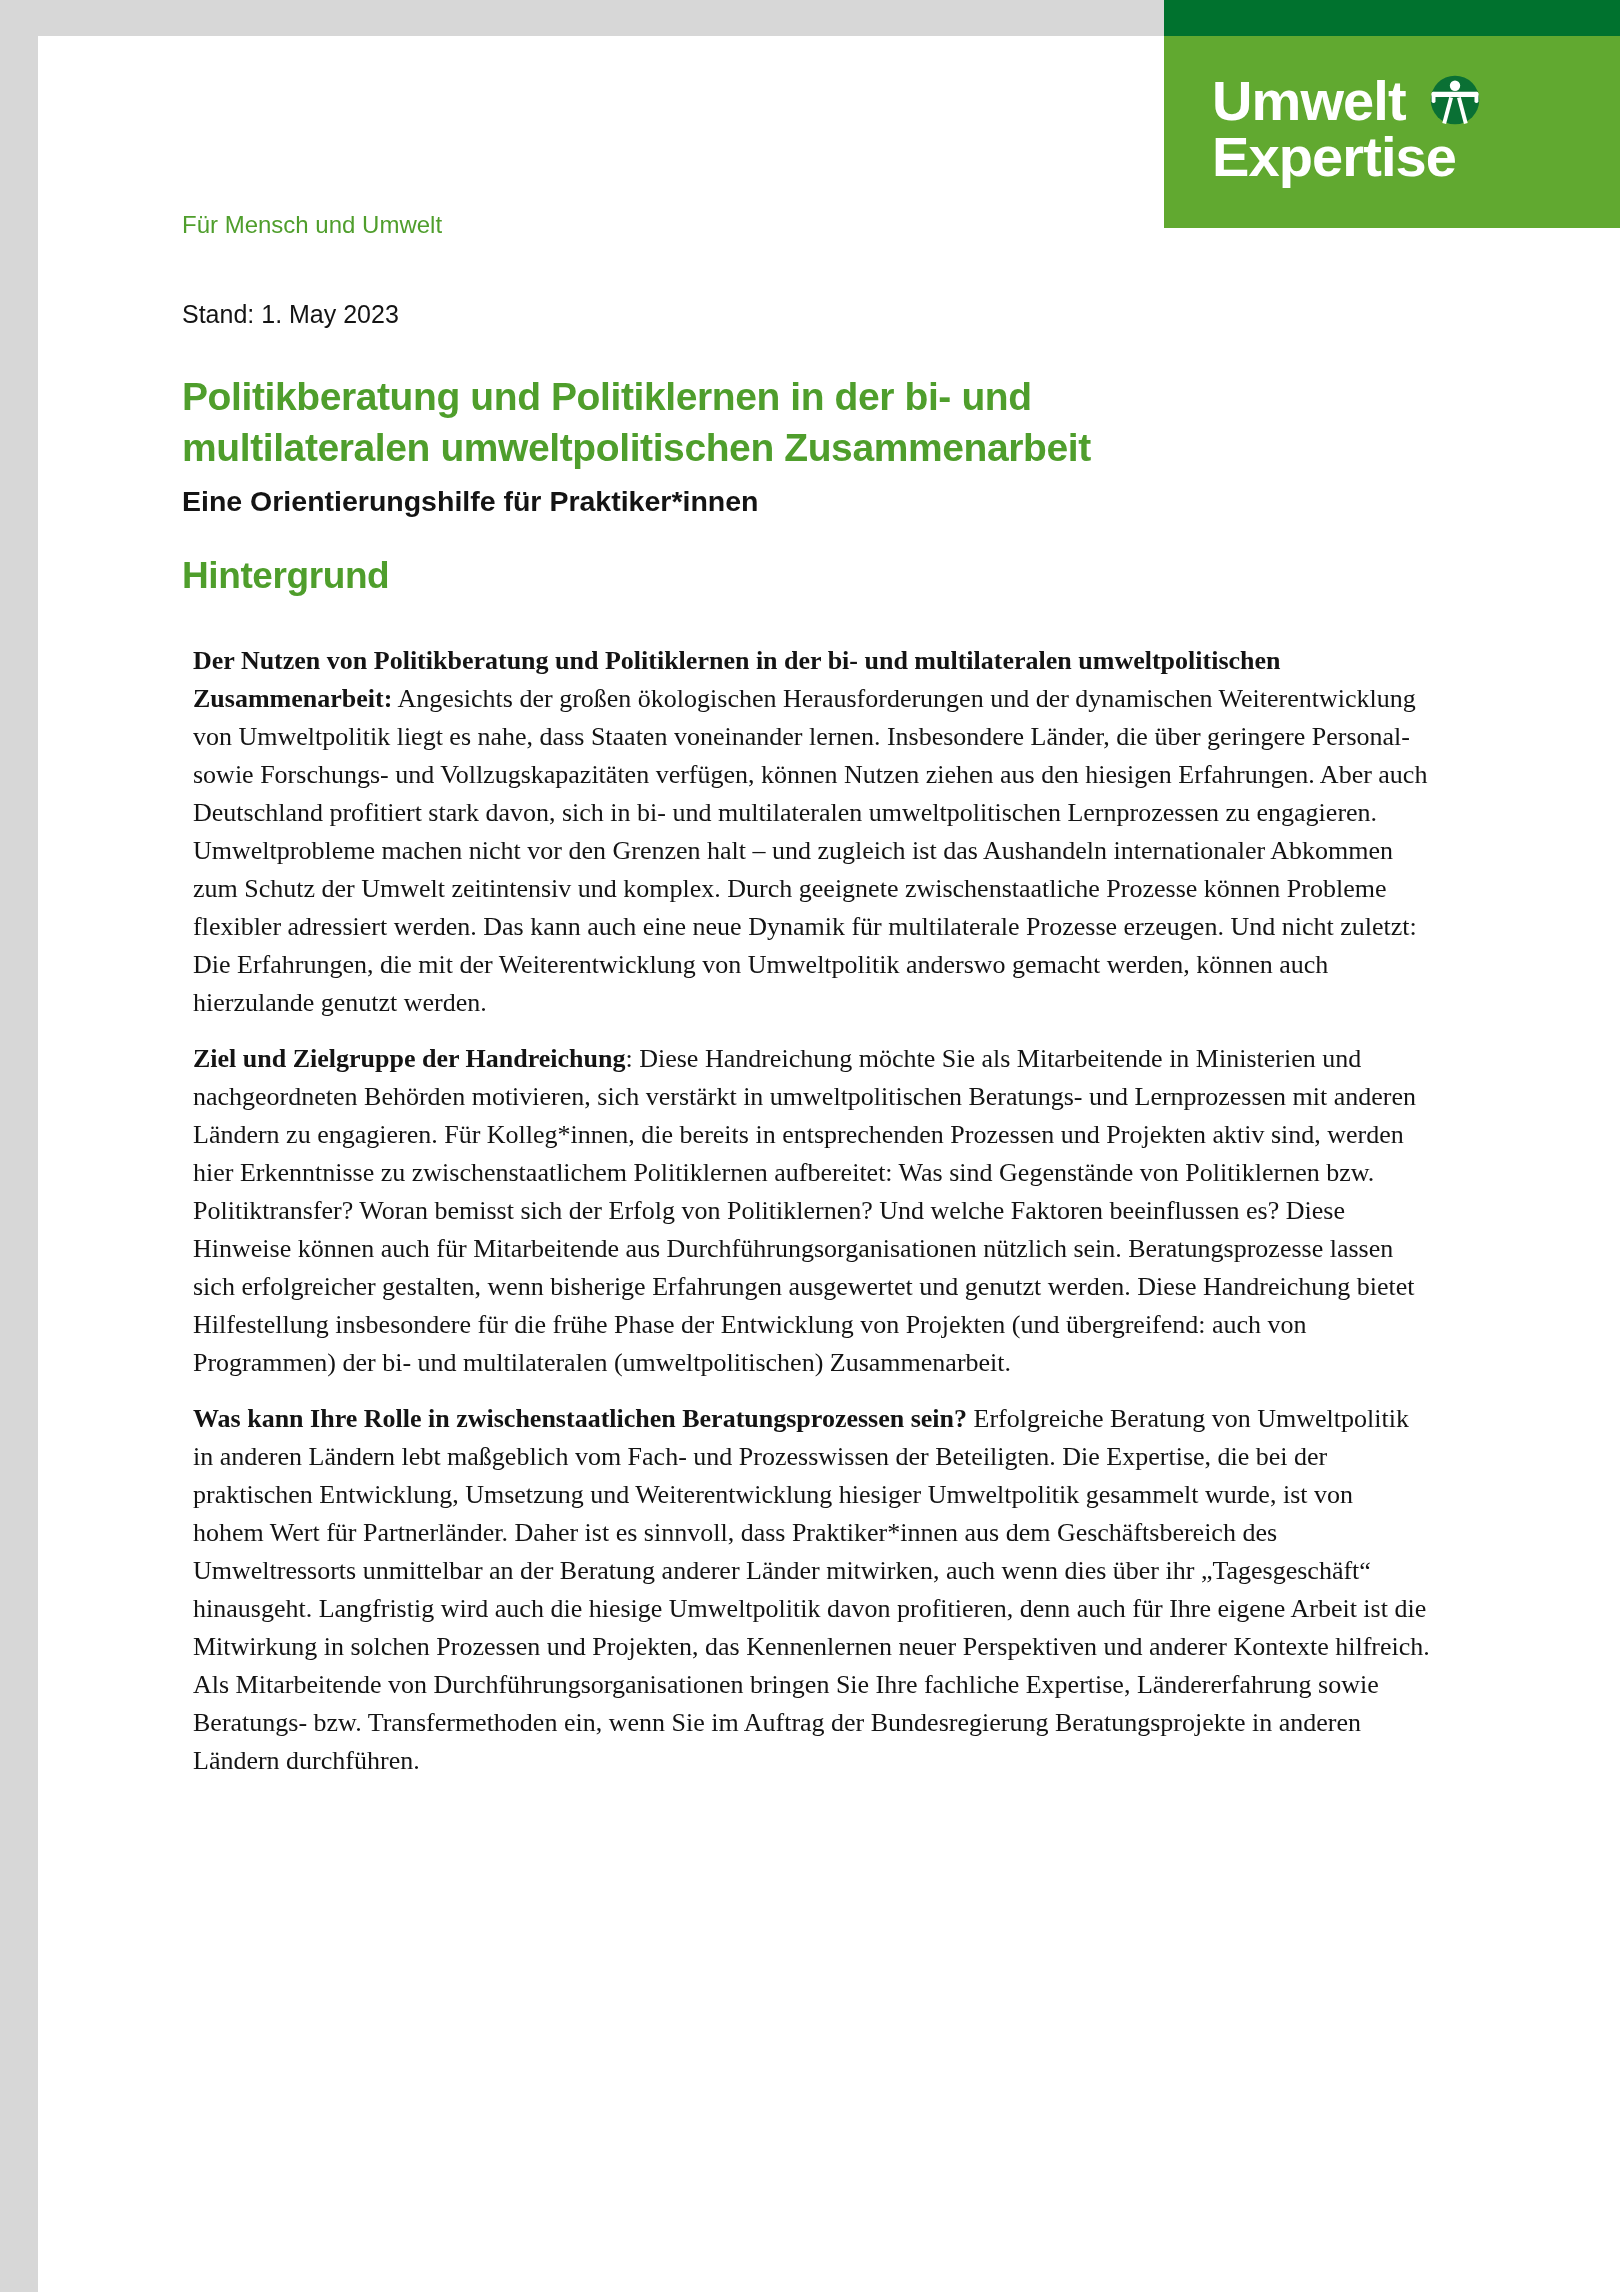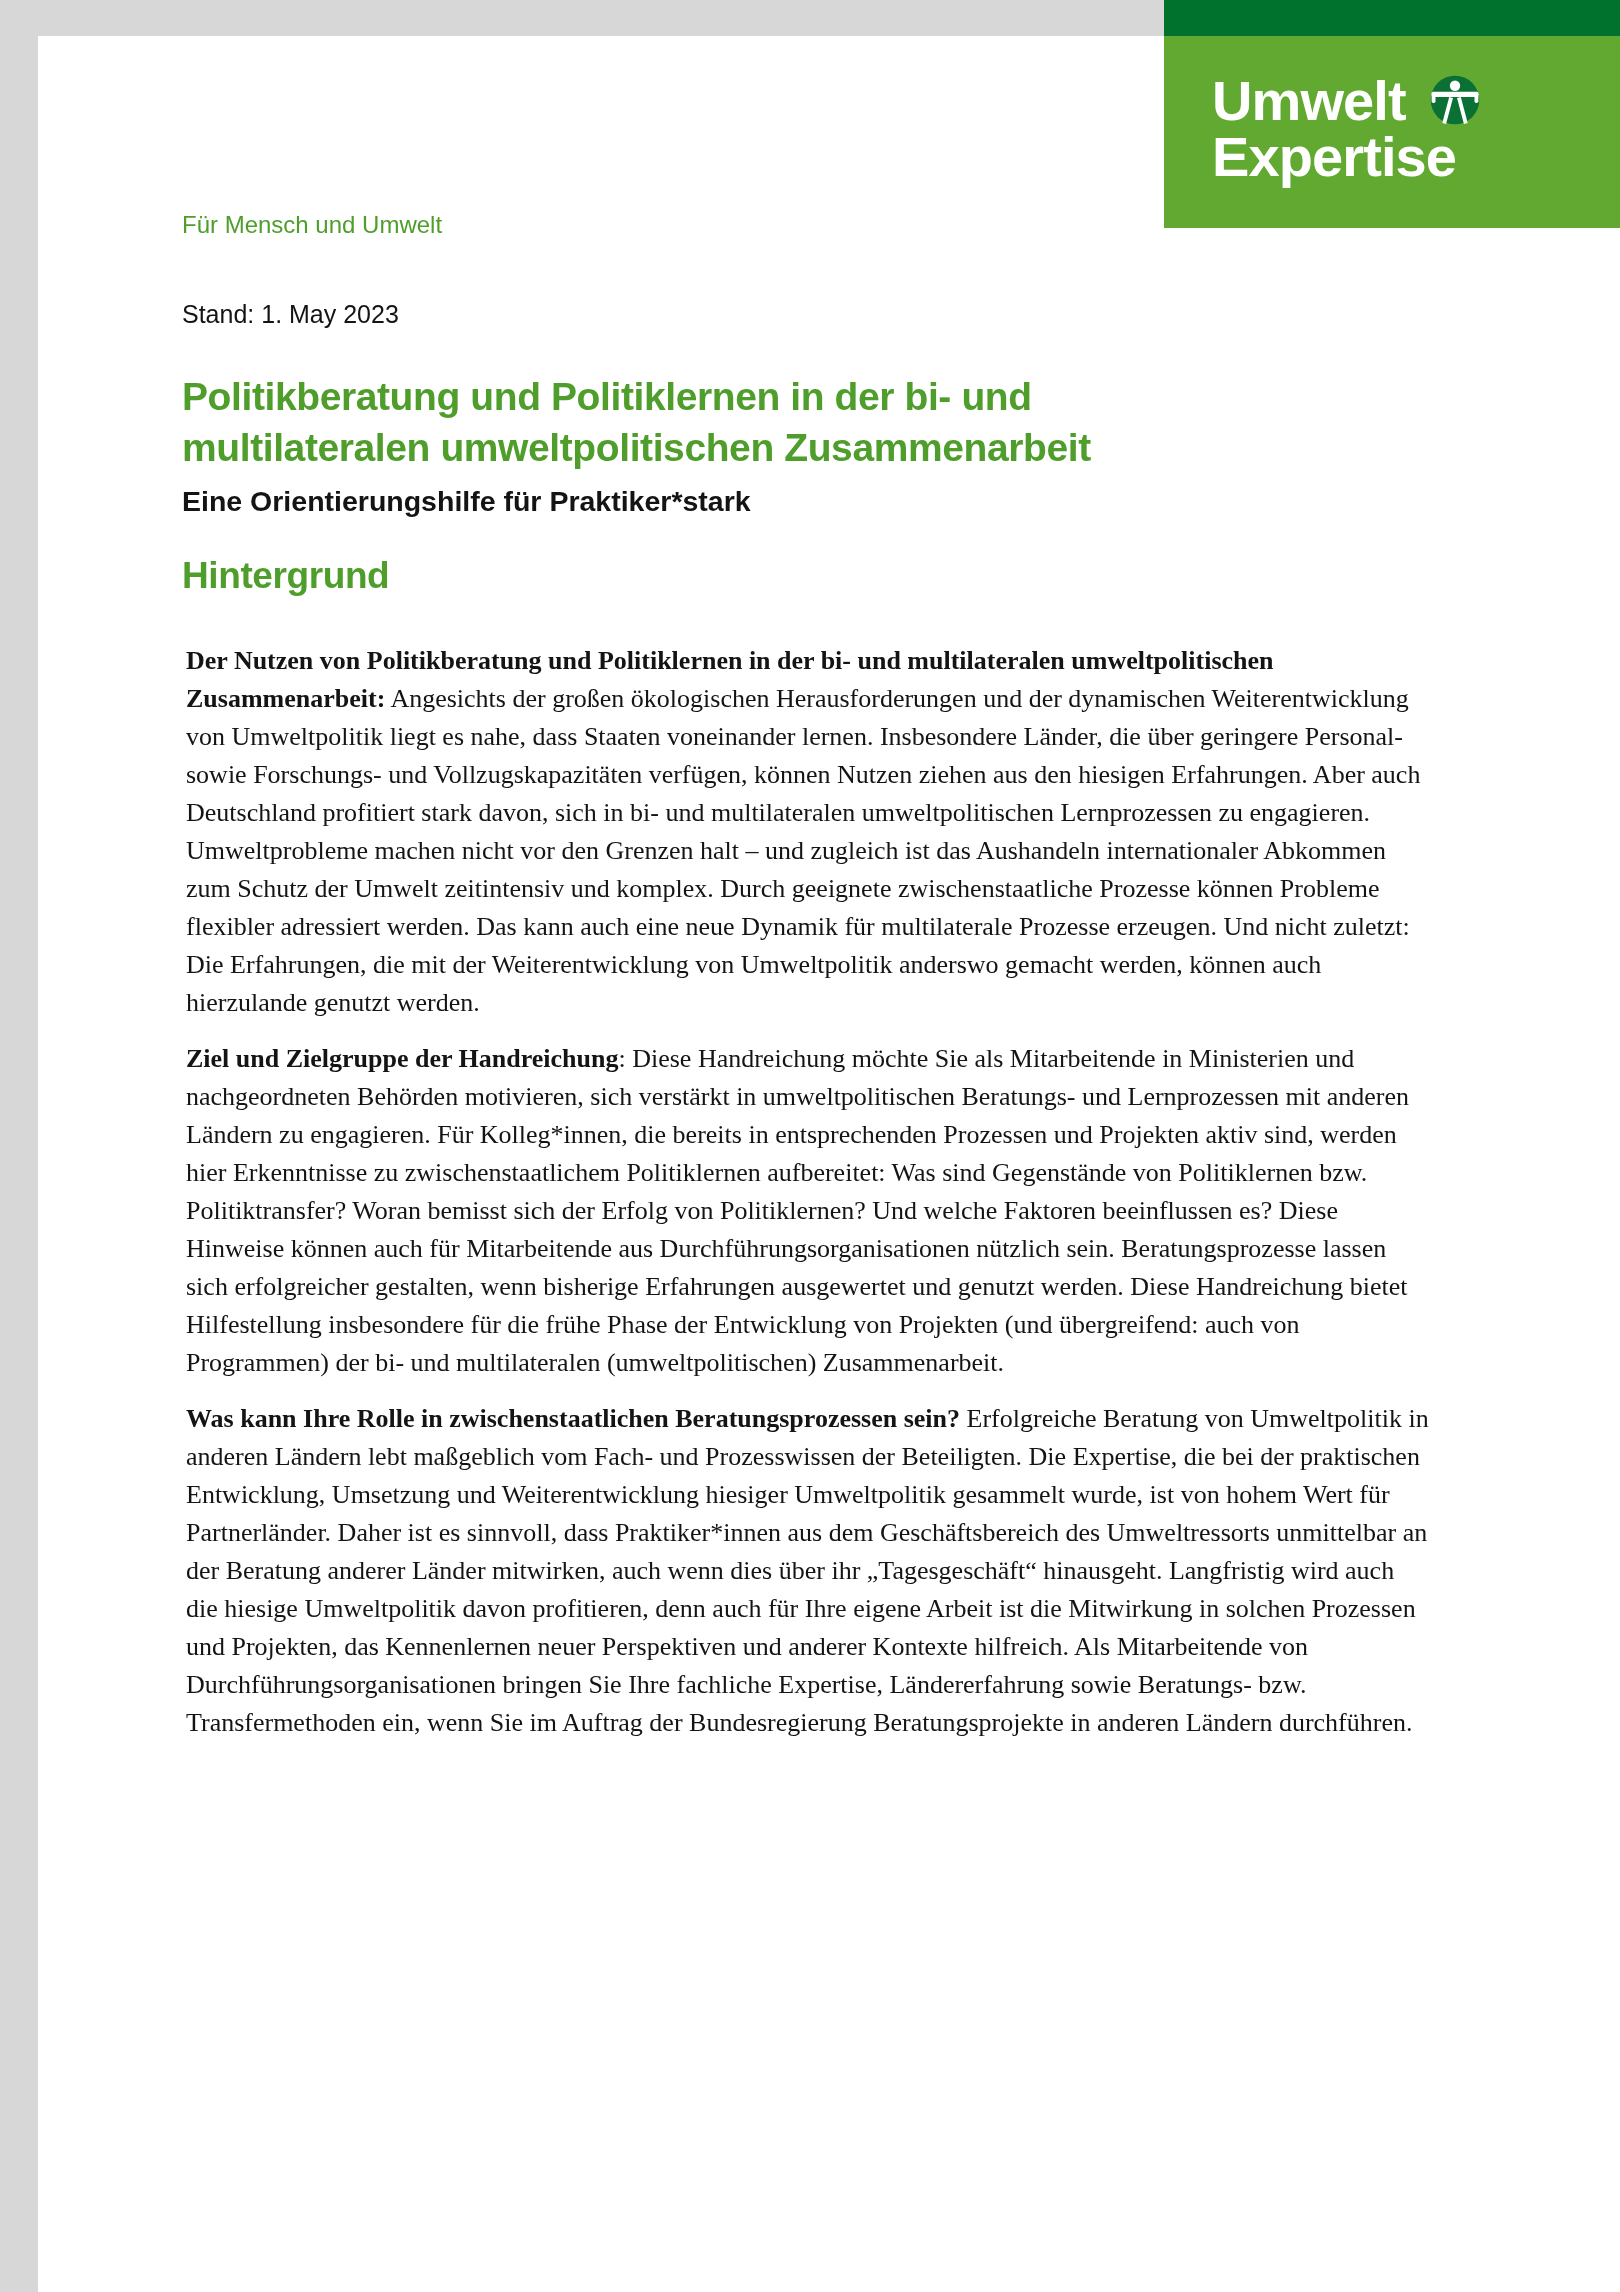--- a/index.html
+++ b/index.html
@@ -87,35 +87,35 @@
   }
   .paragraphs{
     position:absolute; left:0; top:606px;
     width:1248px;
     font-family:"Liberation Serif", serif;
     font-size:26px;
     line-height:38px;
     color:var(--text_black);
     text-align:left;
   }
-  .paragraphs p{margin:0 0 18px 4px;}
+  .paragraphs p{margin:0 0 18px 11px;}
   .paragraphs strong{font-weight:bold;}
 </style>
 </head>
 <body>
 
 <div class="page">
   <div class="content">
     <div class="tagline">Für Mensch und Umwelt</div>
     <div class="date-line">Stand: 1. May 2023</div>
     <div class="doc-title">
         <div>Politikberatung und Politiklernen in der bi- und</div>
         <div>multilateralen umweltpolitischen Zusammenarbeit</div>
       </div>
-    <div class="doc-subtitle">Eine Orientierungshilfe für Praktiker*stark</div>
+    <div class="doc-subtitle">Eine Orientierungshilfe für Praktiker*innen</div>
     <div class="section-heading">Hintergrund</div>
     <div class="paragraphs">
         <p><strong>Der Nutzen von Politikberatung und Politiklernen in der bi- und multilateralen umweltpolitischen Zusammenarbeit:</strong> Angesichts der großen ökologischen Herausforderungen und der dynamischen Weiterentwicklung von Umweltpolitik liegt es nahe, dass Staaten voneinander lernen. Insbesondere Länder, die über geringere Personal- sowie Forschungs- und Vollzugskapazitäten verfügen, können Nutzen ziehen aus den hiesigen Erfahrungen. Aber auch Deutschland profitiert stark davon, sich in bi- und multilateralen umweltpolitischen Lernprozessen zu engagieren. Umweltprobleme machen nicht vor den Grenzen halt – und zugleich ist das Aushandeln internationaler Abkommen zum Schutz der Umwelt zeitintensiv und komplex. Durch geeignete zwischenstaatliche Prozesse können Probleme flexibler adressiert werden. Das kann auch eine neue Dynamik für multilaterale Prozesse erzeugen. Und nicht zuletzt: Die Erfahrungen, die mit der Weiterentwicklung von Umweltpolitik anderswo gemacht werden, können auch hierzulande genutzt werden.</p>
         <p><strong>Ziel und Zielgruppe der Handreichung</strong>: Diese Handreichung möchte Sie als Mitarbeitende in Ministerien und nachgeordneten Behörden motivieren, sich verstärkt in umweltpolitischen Beratungs- und Lernprozessen mit anderen Ländern zu engagieren. Für Kolleg*innen, die bereits in entsprechenden Prozessen und Projekten aktiv sind, werden hier Erkenntnisse zu zwischenstaatlichem Politiklernen aufbereitet: Was sind Gegenstände von Politiklernen bzw. Politiktransfer? Woran bemisst sich der Erfolg von Politiklernen? Und welche Faktoren beeinflussen es? Diese Hinweise können auch für Mitarbeitende aus Durchführungsorganisationen nützlich sein. Beratungsprozesse lassen sich erfolgreicher gestalten, wenn bisherige Erfahrungen ausgewertet und genutzt werden. Diese Handreichung bietet Hilfestellung insbesondere für die frühe Phase der Entwicklung von Projekten (und übergreifend: auch von Programmen) der bi- und multilateralen (umweltpolitischen) Zusammenarbeit.</p>
         <p><strong>Was kann Ihre Rolle in zwischenstaatlichen Beratungsprozessen sein?</strong> Erfolgreiche Beratung von Umweltpolitik in anderen Ländern lebt maßgeblich vom Fach- und Prozesswissen der Beteiligten. Die Expertise, die bei der praktischen Entwicklung, Umsetzung und Weiterentwicklung hiesiger Umweltpolitik gesammelt wurde, ist von hohem Wert für Partnerländer. Daher ist es sinnvoll, dass Praktiker*innen aus dem Geschäftsbereich des Umweltressorts unmittelbar an der Beratung anderer Länder mitwirken, auch wenn dies über ihr „Tagesgeschäft“ hinausgeht. Langfristig wird auch die hiesige Umweltpolitik davon profitieren, denn auch für Ihre eigene Arbeit ist die Mitwirkung in solchen Prozessen und Projekten, das Kennenlernen neuer Perspektiven und anderer Kontexte hilfreich. Als Mitarbeitende von Durchführungsorganisationen bringen Sie Ihre fachliche Expertise, Ländererfahrung sowie Beratungs- bzw. Transfermethoden ein, wenn Sie im Auftrag der Bundesregierung Beratungsprojekte in anderen Ländern durchführen.</p>
       </div>
   </div>
 </div>
 
 <div class="logo-block">

